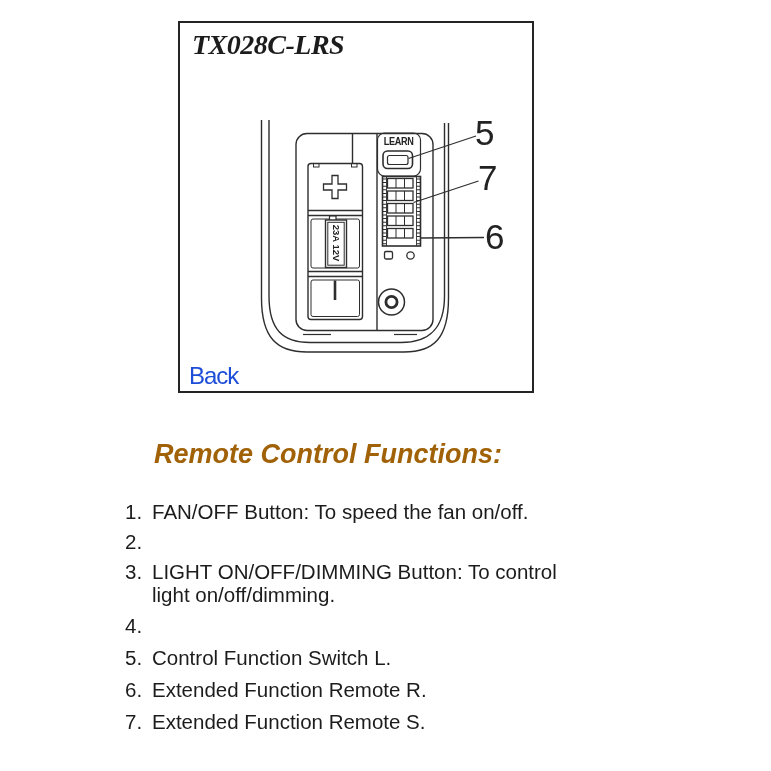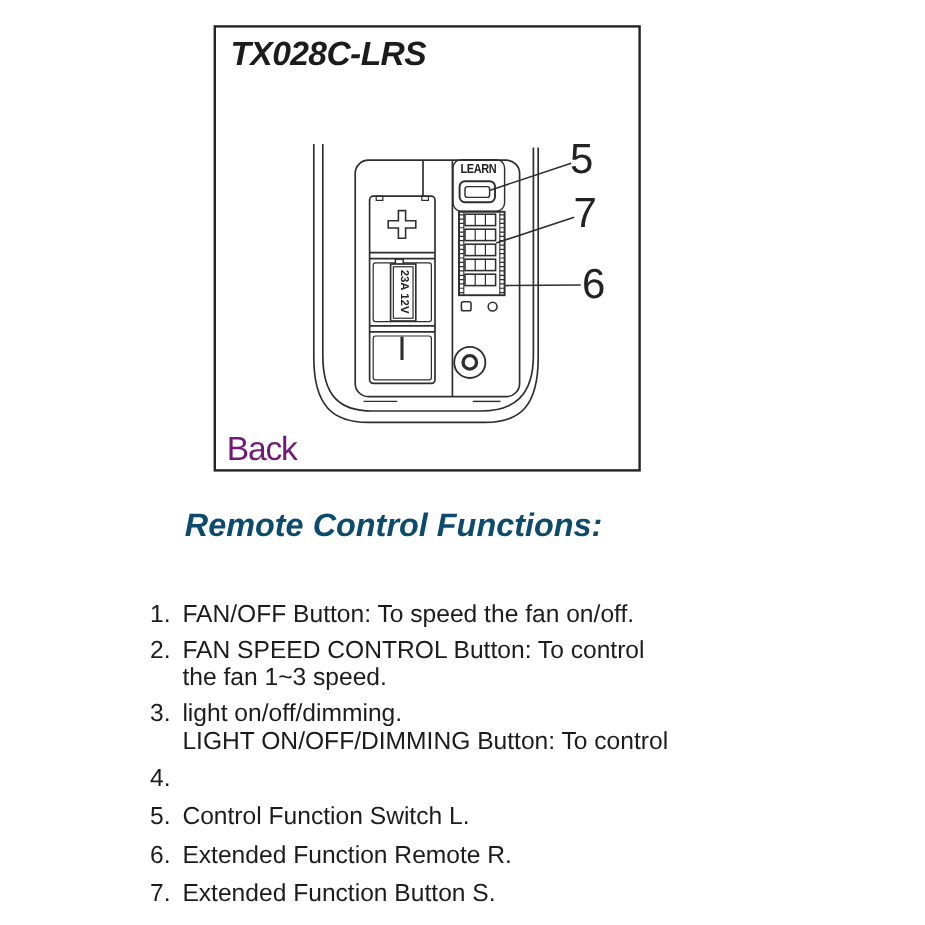--- a/index.html
+++ b/index.html
@@ -17,25 +17,26 @@
     width:352px;height:368px;
     border:2.5px solid #242424;
     background:#ffffff;
   }
   .model-title{
     position:absolute;left:12px;top:6px;
     font-style:italic;font-weight:bold;
     font-size:28px;line-height:1.15;
     letter-spacing:-0.5px;color:#1c1c1c;
     white-space:nowrap;
+    font-family:Liberation Serif, serif;
   }
   .view-label{
     position:absolute;left:9px;bottom:3px;
-    font-size:28px;line-height:1;
-    letter-spacing:-1px;color:#701a75;
+    font-size:24px;line-height:1;
+    letter-spacing:-1px;color:#1d4ed8;
   }
   
   .drawing{
     position:absolute;left:0;top:0;width:771px;height:771px;
     pointer-events:none;
   }
   .learn-label{
     position:absolute;left:381px;top:136px;width:32px;
     text-align:center;
     font-size:11px;font-weight:bold;line-height:1;
@@ -51,24 +52,24 @@
   }
   .callout-num{
     position:absolute;
     font-size:35px;line-height:1;color:#222;
   }
   .callout-5{left:475px;top:115px;}
   .callout-7{left:478px;top:160px;}
   .callout-6{left:485px;top:219px;}
   
   .fn-heading{
-    position:absolute;left:154px;top:424px;
+    position:absolute;left:154px;top:440px;
     font-style:italic;font-weight:bold;
     font-size:27px;line-height:1.1;
-    letter-spacing:0;color:#0c4a6e;
+    letter-spacing:0;color:#a16207;
     white-space:nowrap;
   }
   .fn-list{
     position:absolute;left:125px;top:500px;
     font-size:20.5px;line-height:23px;color:#1c1c1c;
   }
   .fn-item{display:flex;margin-bottom:7px;}
   .fn-item.sp8{margin-bottom:8px;}
   .fn-item.sp9{margin-bottom:9px;}
   .fn-num{flex:none;width:27px;}
@@ -183,30 +184,26 @@
   <div class="fn-list">
     <div class="fn-item">
       <span class="fn-num">1.</span>
       <span class="fn-text">
         <span class="fn-line">FAN/OFF Button: To speed the fan on/off.</span>
         <span class="fn-line"></span>
       </span>
     </div>
     <div class="fn-item">
       <span class="fn-num">2.</span>
-      <span class="fn-text">
-        <span class="fn-line">FAN SPEED CONTROL Button: To control</span>
-        <span class="fn-line">the fan 1~3 speed.</span>
-      </span>
     </div>
     <div class="fn-item sp8">
       <span class="fn-num">3.</span>
       <span class="fn-text">
+        <span class="fn-line">LIGHT ON/OFF/DIMMING Button: To control</span>
         <span class="fn-line">light on/off/dimming.</span>
-        <span class="fn-line">LIGHT ON/OFF/DIMMING Button: To control</span>
       </span>
     </div>
     <div class="fn-item sp9">
       <span class="fn-num">4.</span>
     </div>
     <div class="fn-item sp9">
       <span class="fn-num">5.</span>
       <span class="fn-text">
         <span class="fn-line">Control Function Switch L.</span>
         <span class="fn-line"></span>
@@ -215,19 +212,19 @@
     <div class="fn-item sp9">
       <span class="fn-num">6.</span>
       <span class="fn-text">
         <span class="fn-line">Extended Function Remote R.</span>
         <span class="fn-line"></span>
       </span>
     </div>
     <div class="fn-item">
       <span class="fn-num">7.</span>
       <span class="fn-text">
-        <span class="fn-line">Extended Function Button S.</span>
+        <span class="fn-line">Extended Function Remote S.</span>
         <span class="fn-line"></span>
       </span>
     </div>
   </div>
 
 </div>
 
 </body></html>

